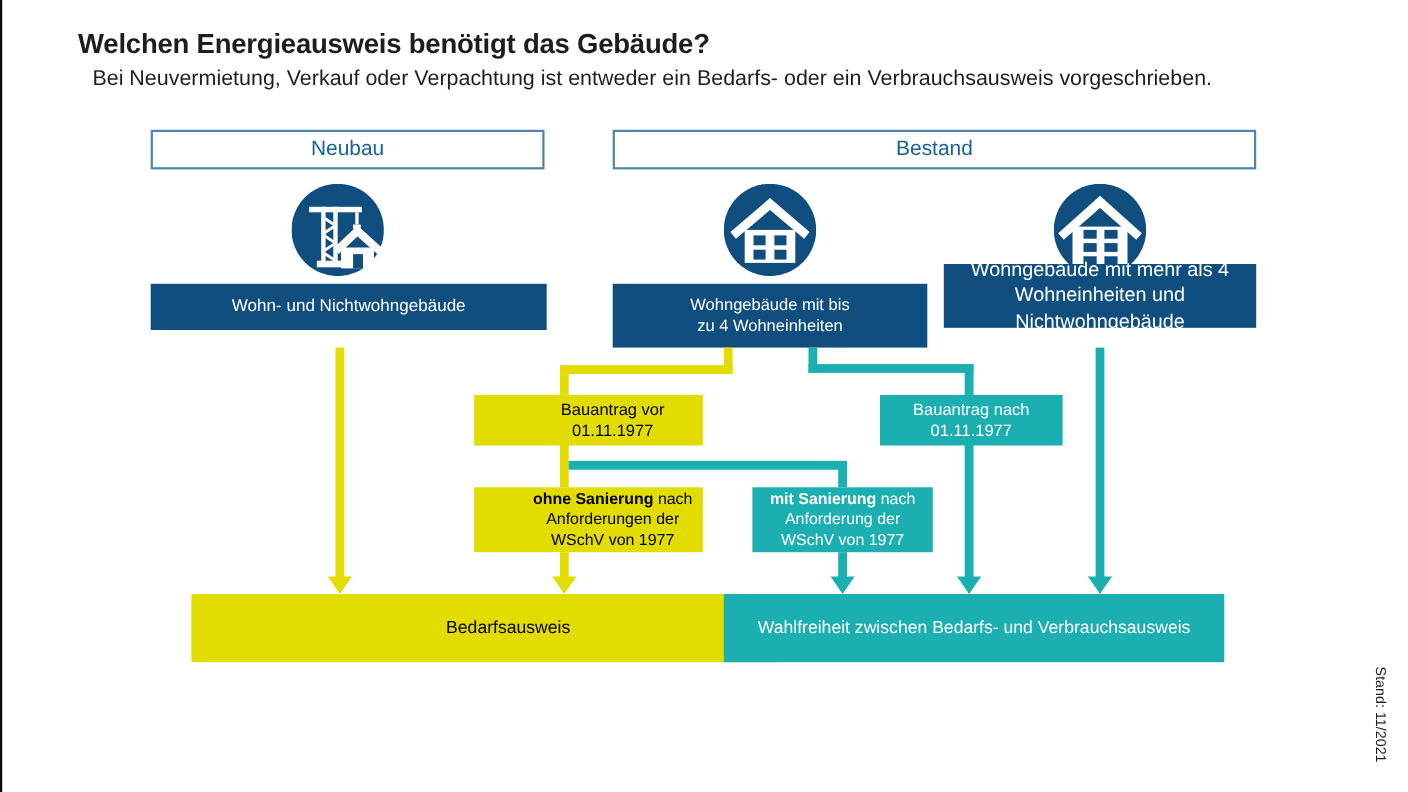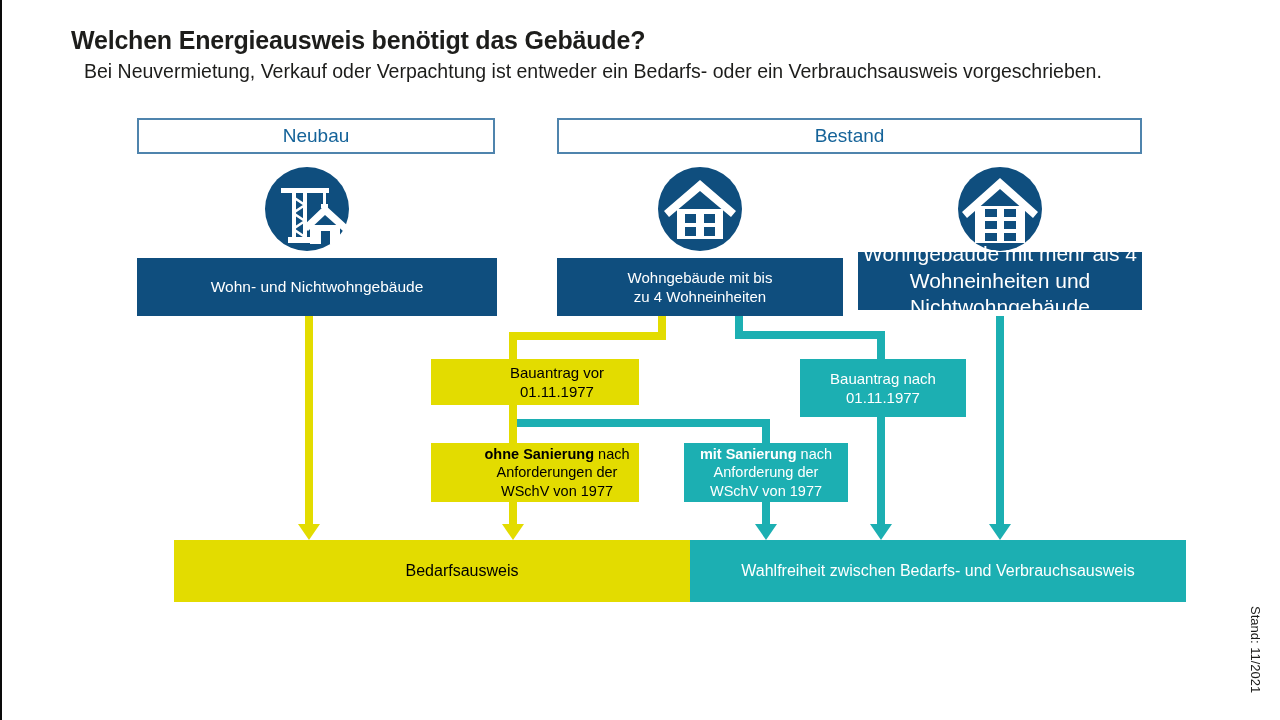--- a/index.html
+++ b/index.html
@@ -77,28 +77,28 @@
     <polygon points="42,11 80,45 75,51 42,22 9,51 4,45" fill="#fff"></polygon>
     <rect x="17" y="39" width="50" height="37" fill="#fff"></rect>
     <rect x="27" y="42" width="12" height="8" fill="var(--dark-blue)"></rect>
     <rect x="46" y="42" width="12" height="8" fill="var(--dark-blue)"></rect>
     <rect x="27" y="54" width="12" height="8" fill="var(--dark-blue)"></rect>
     <rect x="46" y="54" width="12" height="8" fill="var(--dark-blue)"></rect>
     <rect x="27" y="66" width="12" height="8" fill="var(--dark-blue)"></rect>
     <rect x="46" y="66" width="12" height="8" fill="var(--dark-blue)"></rect>
   </svg>
 
-  <div class="box blue" style="left:137px;top:258px;width:360px;height:58px;">
+  <div class="box blue" style="left:137px;top:258px;width:360px;height:42px;">
     <div class="pre">Wohn- und Nichtwohngebäude</div>
   </div>
   <div class="box blue" style="left:557px;top:258px;width:286px;height:58px;font-size:15px;">
     <div class="pre">Wohngebäude mit bis
 zu 4 Wohneinheiten</div>
   </div>
-  <div class="box blue" style="left:858px;top:252px;width:284px;height:58px;font-size:21px;">
+  <div class="box blue" style="left:858px;top:240px;width:284px;height:58px;font-size:18px;">
     <div class="pre">Wohngebäude mit mehr als 4
 Wohneinheiten und
 Nichtwohngebäude</div>
   </div>
 
   <div class="line yline" style="left:305px;top:316px;width:8px;height:210px;"></div>
   <div class="arrow yarrow" style="left:298px;top:524px;"></div>
 
   <div class="line yline" style="left:658px;top:316px;width:8px;height:24px;"></div>
   <div class="line yline" style="left:512px;top:332px;width:154px;height:8px;"></div>
@@ -121,38 +121,38 @@
   <div class="line tline" style="left:877px;top:404px;width:8px;height:122px;"></div>
   <div class="arrow tarrow" style="left:870px;top:524px;"></div>
 
   <div class="line tline" style="left:996px;top:316px;width:8px;height:210px;"></div>
   <div class="arrow tarrow" style="left:989px;top:524px;"></div>
 
   <div class="box yellowbox cond" style="left:431px;top:359px;width:164px;height:46px;">
     <div class="pre">Bauantrag vor
 01.11.1977</div>
   </div>
-  <div class="box tealbox cond" style="left:800px;top:359px;width:166px;height:58px;">
+  <div class="box tealbox cond" style="left:800px;top:359px;width:166px;height:46px;">
     <div class="pre">Bauantrag nach
 01.11.1977</div>
   </div>
 
   <div class="box yellowbox" style="left:431px;top:443px;width:164px;height:59px;font-size:14.5px;">
     <div class="pre"><span class="b">ohne Sanierung</span><span> nach
 Anforderungen der
 WSchV von 1977</span></div>
   </div>
   <div class="box tealbox" style="left:684px;top:443px;width:164px;height:59px;font-size:14.5px;">
     <div class="pre"><span class="b">mit Sanierung</span><span> nach
 Anforderung der
 WSchV von 1977</span></div>
   </div>
 
   <div class="box yellowbox result" style="left:137px;top:540px;width:488px;height:62px;">
     <span>Bedarfsausweis</span>
   </div>
-  <div class="box tealbox result" style="left:653px;top:540px;width:496px;height:62px;">
+  <div class="box tealbox result" style="left:621px;top:540px;width:455px;height:62px;">
     <span>Wahlfreiheit zwischen Bedarfs- und Verbrauchsausweis</span>
   </div>
 
 
   <div class="stand">Stand: 11/2021</div>
 </div>
 
 </body></html>

